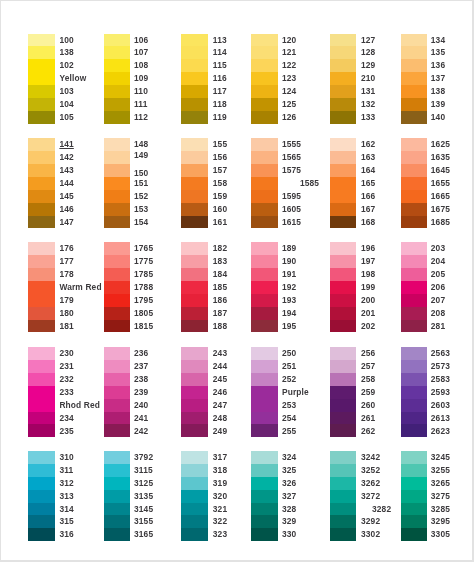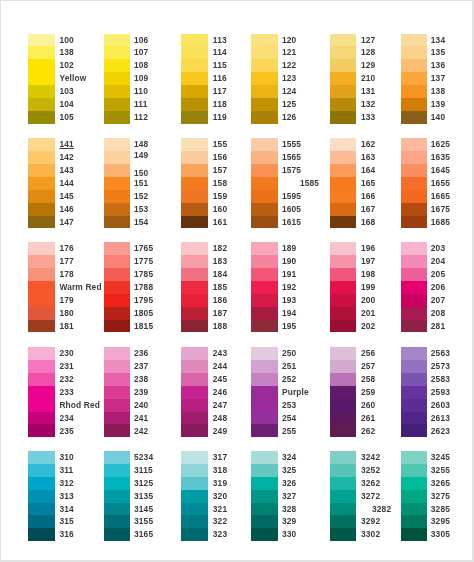--- a/index.html
+++ b/index.html
@@ -475,21 +475,21 @@
       <div class="swatch" style="left: 103.5px; top: 451.1px; width: 26.4px;">
         <div class="band" style="background: rgb(114, 206, 222); height: 12.87px;"></div>
         <div class="band" style="background: rgb(39, 192, 209); height: 12.87px;"></div>
         <div class="band" style="background: rgb(0, 181, 190); height: 12.87px;"></div>
         <div class="band" style="background: rgb(0, 156, 166); height: 12.87px;"></div>
         <div class="band" style="background: rgb(0, 133, 143); height: 12.87px;"></div>
         <div class="band" style="background: rgb(0, 112, 120); height: 12.87px;"></div>
         <div class="band" style="background: rgb(0, 91, 97); height: 12.87px;"></div>
       </div>
       <div class="labels" style="left: 134px; top: 451.1px;">
-        <div class="label" style="position: absolute; left: 0px; top: 0px; line-height: 12.87px;">5234</div>
+        <div class="label" style="position: absolute; left: 0px; top: 0px; line-height: 12.87px;">3792</div>
         <div class="label" style="position: absolute; left: 0px; top: 12.87px; line-height: 12.87px;">3115</div>
         <div class="label" style="position: absolute; left: 0px; top: 25.74px; line-height: 12.87px;">3125</div>
         <div class="label" style="position: absolute; left: 0px; top: 38.61px; line-height: 12.87px;">3135</div>
         <div class="label" style="position: absolute; left: 0px; top: 51.48px; line-height: 12.87px;">3145</div>
         <div class="label" style="position: absolute; left: 0px; top: 64.35px; line-height: 12.87px;">3155</div>
         <div class="label" style="position: absolute; left: 0px; top: 77.22px; line-height: 12.87px;">3165</div>
       </div>
       <div class="swatch" style="left: 181.4px; top: 451.1px; width: 26.4px;">
         <div class="band" style="background: rgb(190, 227, 227); height: 12.87px;"></div>
         <div class="band" style="background: rgb(142, 212, 216); height: 12.87px;"></div>

